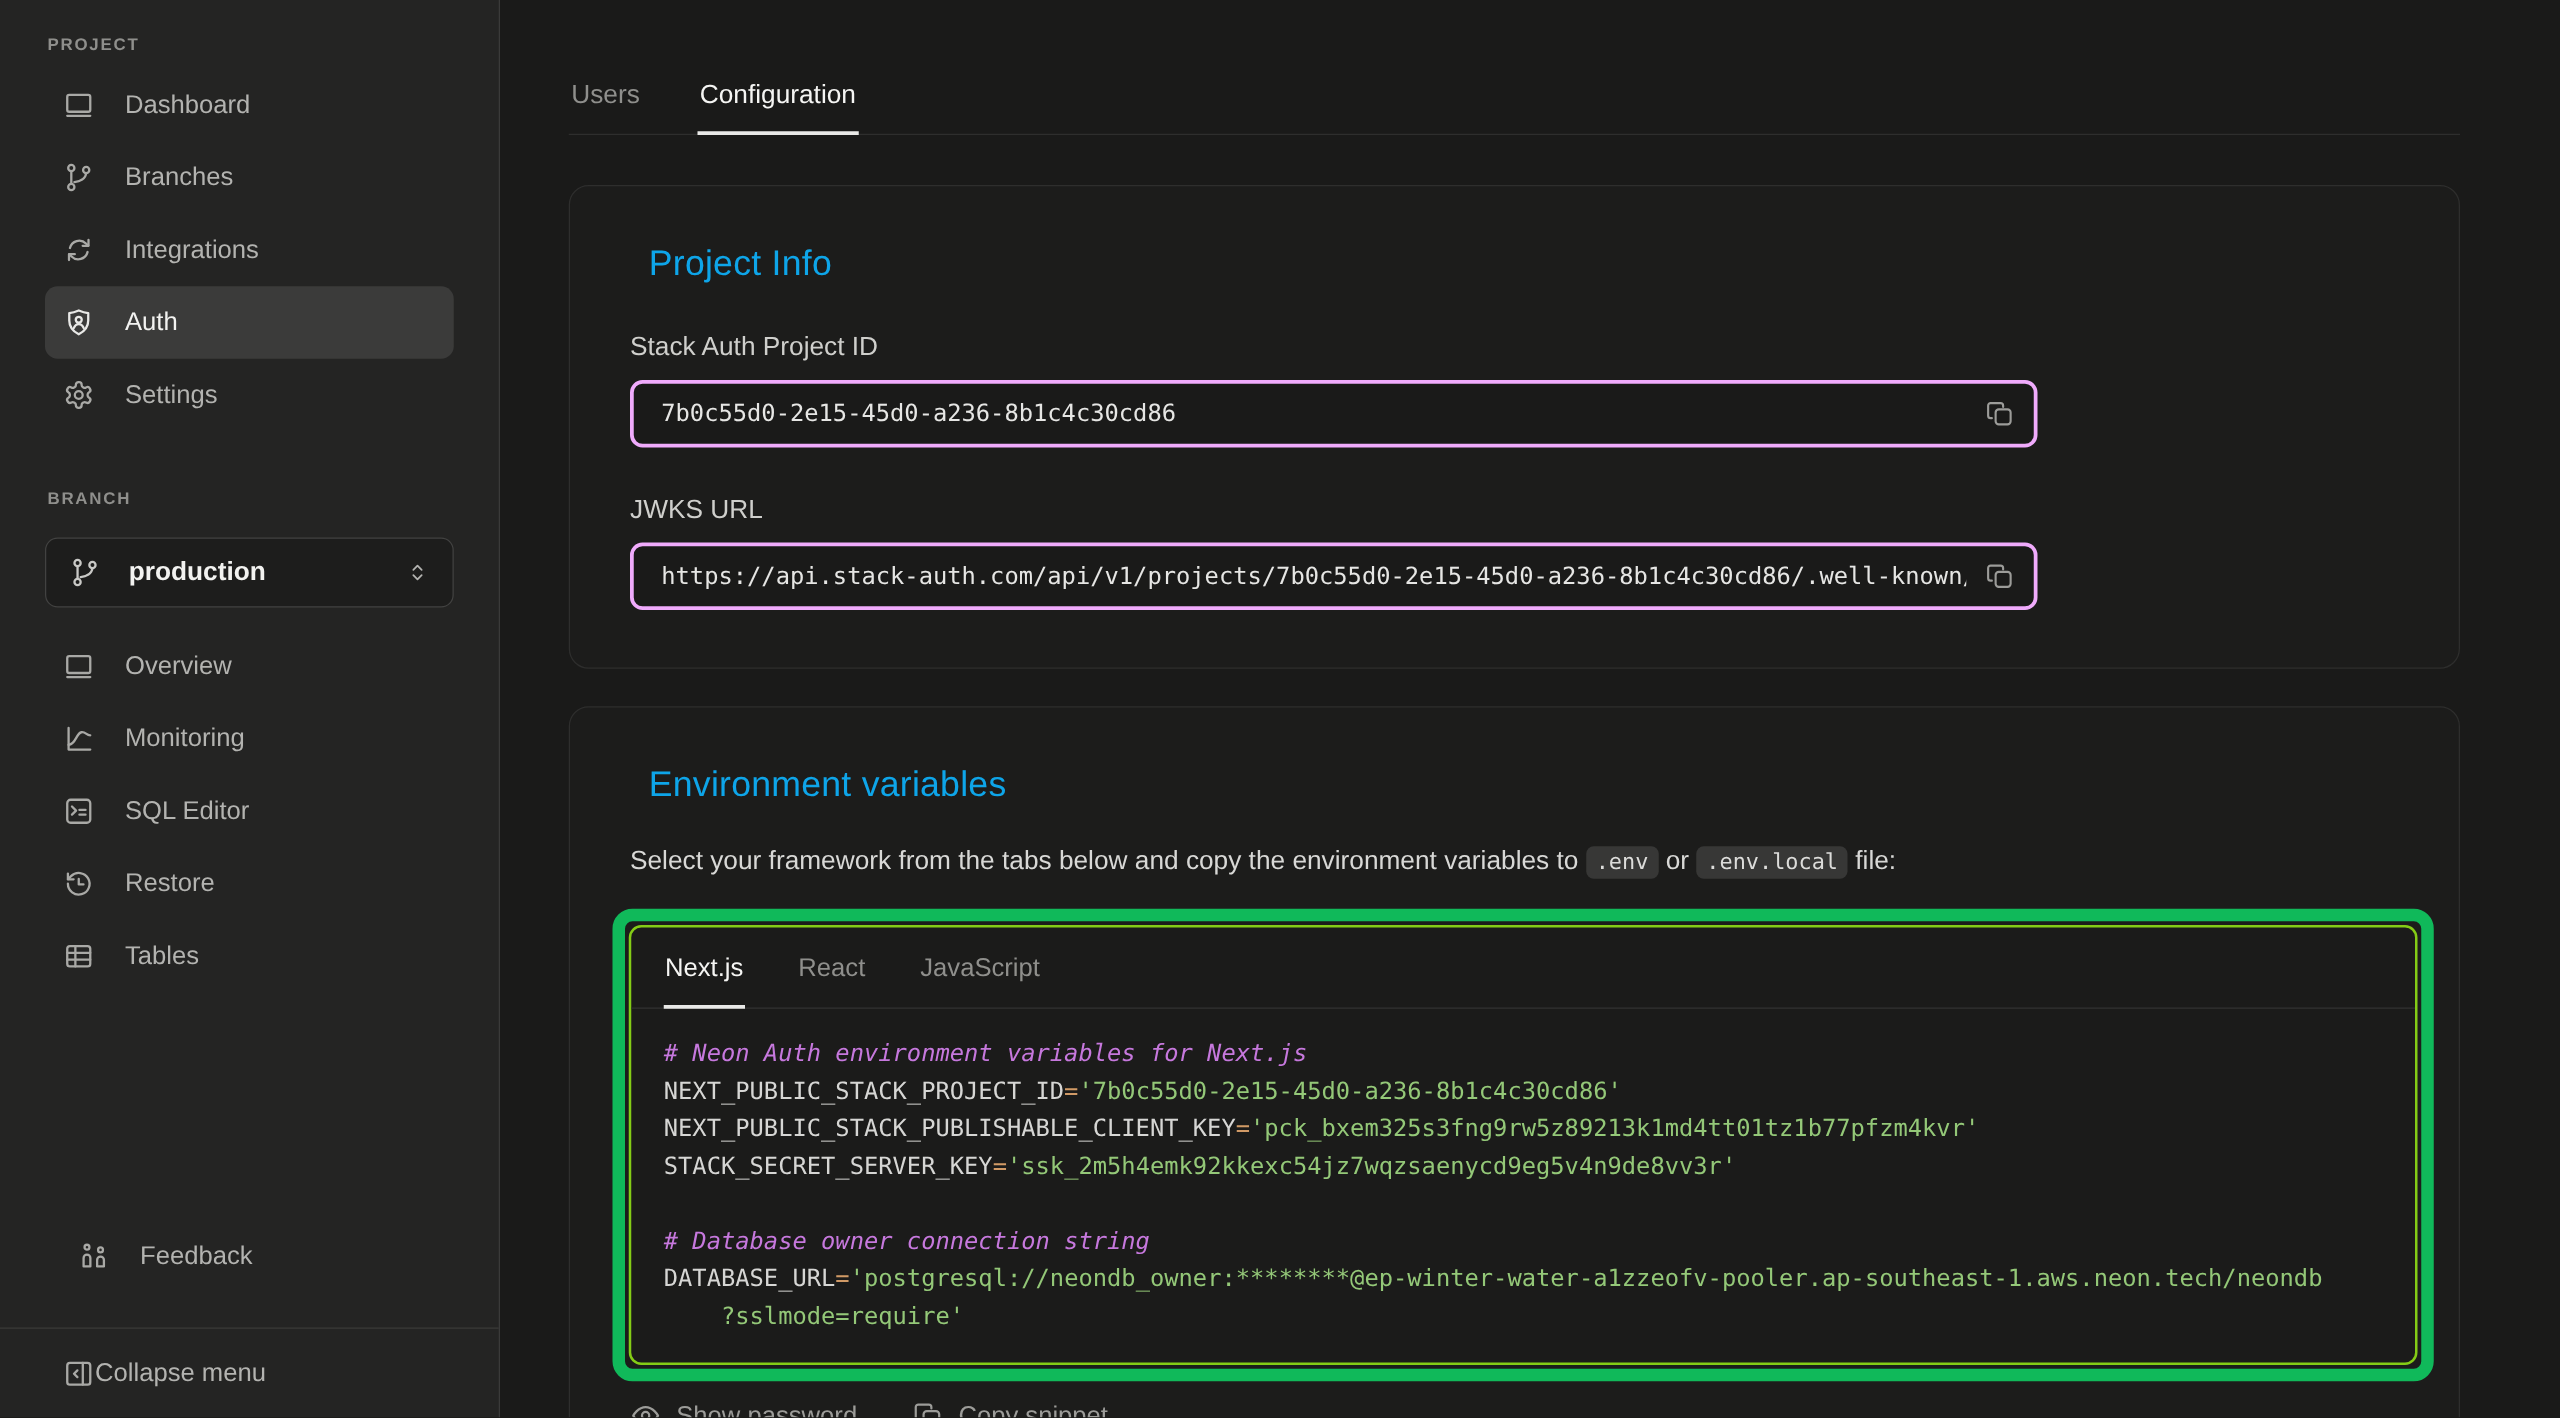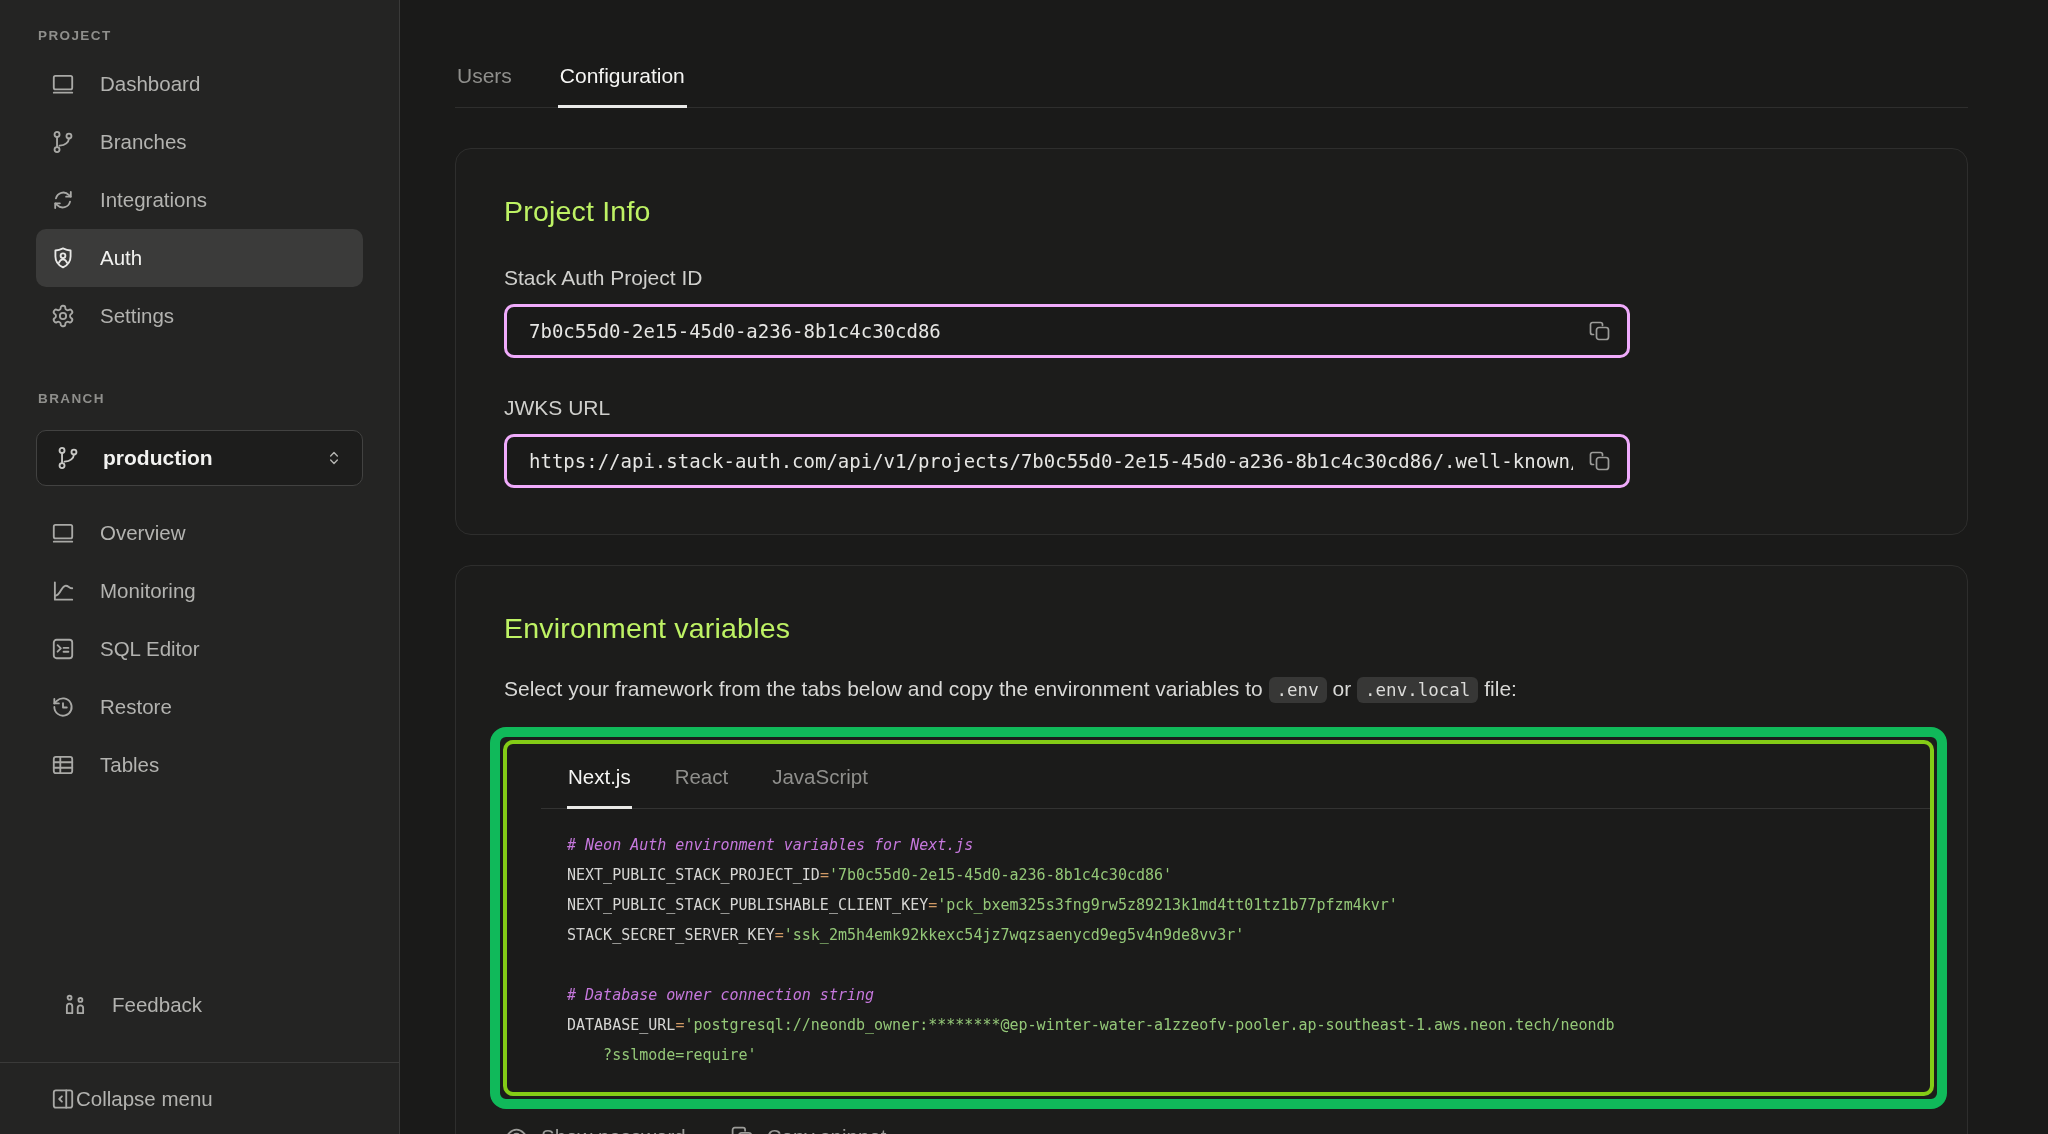--- a/index.html
+++ b/index.html
@@ -61,21 +61,21 @@
     cursor:pointer; margin-bottom:-1px;
   }
   .tab.active { color:#f5f5f3; border-bottom:3px solid #e9e9e7; }
 
   .card {
     background:#1c1c1b; border:1px solid #2e2e2d; border-radius:16px;
     padding:46px 48px;
   }
   .card-project { margin-top:40px; }
   .card-env { margin-top:30px; padding-bottom:40px; }
-  .card h2 { font-size:28.5px; font-weight:500; color:#bef264; letter-spacing:.2px; }
+  .card h2 { font-size:28.5px; font-weight:500; color:#0ea5e9; letter-spacing:.2px;margin-left:15px; }
 
   .field-label { font-size:21px; color:#cfcfcc; margin-top:38px; }
   .input-box {
     position:relative; margin-top:14px; width:1126px; height:54px;
     background:#1a1a19; border:3px solid #f0abfc; border-radius:10px;
     display:flex; align-items:center; padding:0 54px 0 22px;
   }
   .input-box .mono-val {
     font-family:"DejaVu Sans Mono", monospace; font-size:19px; color:#e6e6e4;
     white-space:nowrap; overflow:hidden; width:100%;
@@ -92,30 +92,30 @@
     font-family:"DejaVu Sans Mono", monospace; font-size:17.5px; color:#dcdcda;
     background:#373736; border-radius:6px; padding:3px 8px;
   }
 
   
   .annotation {
     margin:26px -28px 0 -14px;
     border:10px solid #10b95a; border-radius:16px; padding:3px;
   }
   .codeblock {
-    background:#1b1b1a; border:4px solid #84cc16; border-radius:10px; overflow:hidden;padding-left:34px;
+    background:#1b1b1a; border:2px solid #84cc16; border-radius:10px; overflow:hidden;
   }
   .fw-tabs { display:flex; gap:42px; padding:0 26px; border-bottom:1px solid #333332; }
   .fw-tab {
     font-size:20.5px; color:#8f8f8c; padding:21px 1px 17px 1px;
     margin-bottom:-1px; cursor:pointer;
   }
   .fw-tab.active { color:#f5f5f3; border-bottom:3px solid #e9e9e7; }
 
-  .code { padding:21px 26px 22px 26px; font-family:"DejaVu Sans Mono", monospace; font-size:15px; line-height:30px; }
+  .code { padding:21px 26px 22px 26px; font-family:"DejaVu Sans Mono", monospace; font-size:19px; line-height:30px; }
   .cl { white-space:pre; }
   .cl.blank { height:30px; }
   .c-com { color:#c678dd; font-style:italic; }
   .c-var { color:#d6d6d4; }
   .c-op  { color:#d19a66; }
   .c-str { color:#94c878; }
 
   .actions { margin-top:15px; display:flex; align-items:center; gap:44px; }
   .action-btn {
     display:flex; align-items:center; gap:12px; color:#9c9c99; font-size:20.5px;

